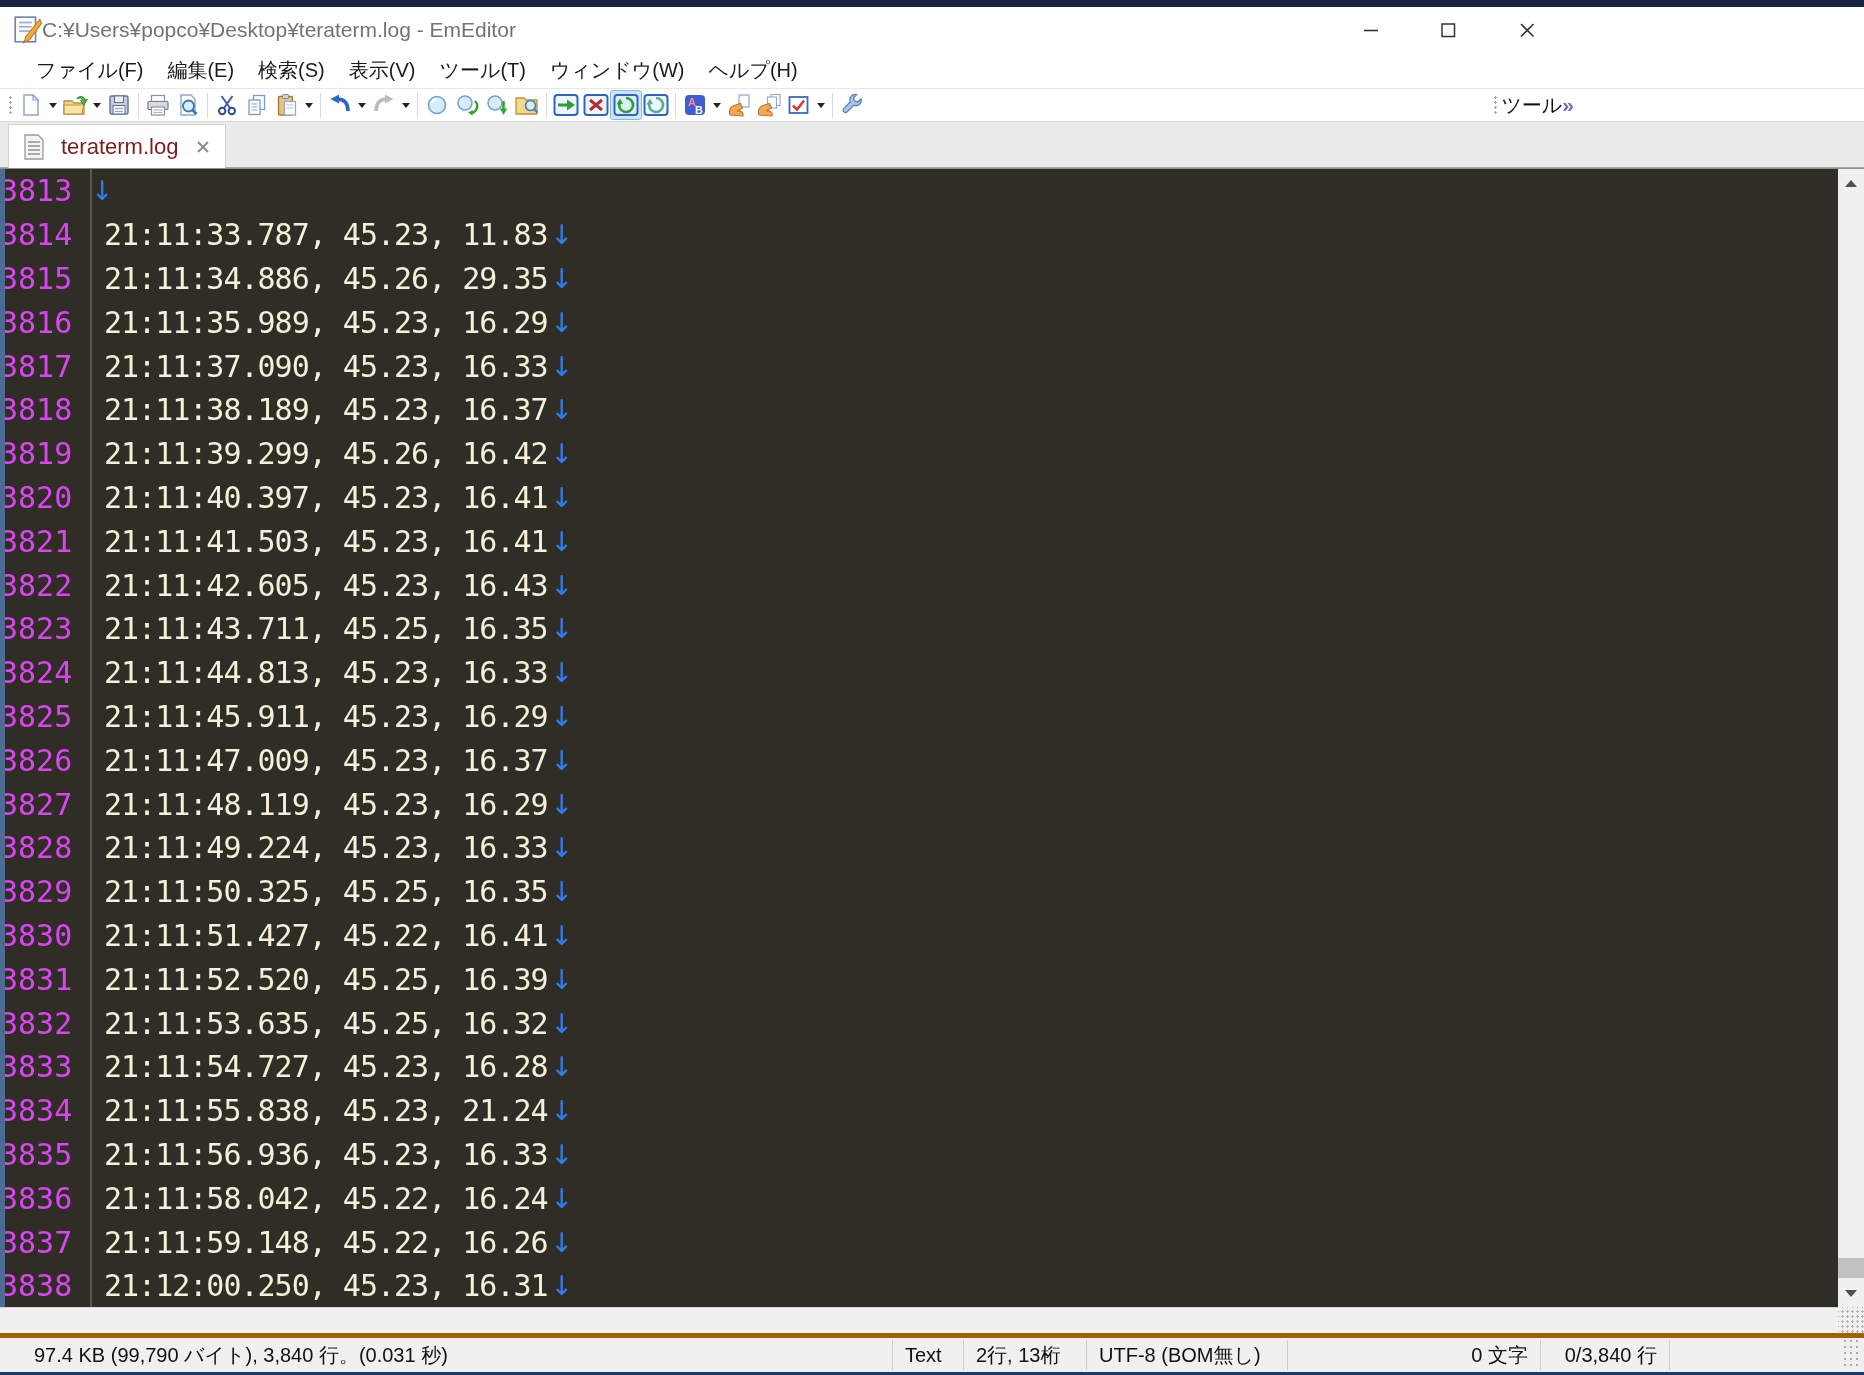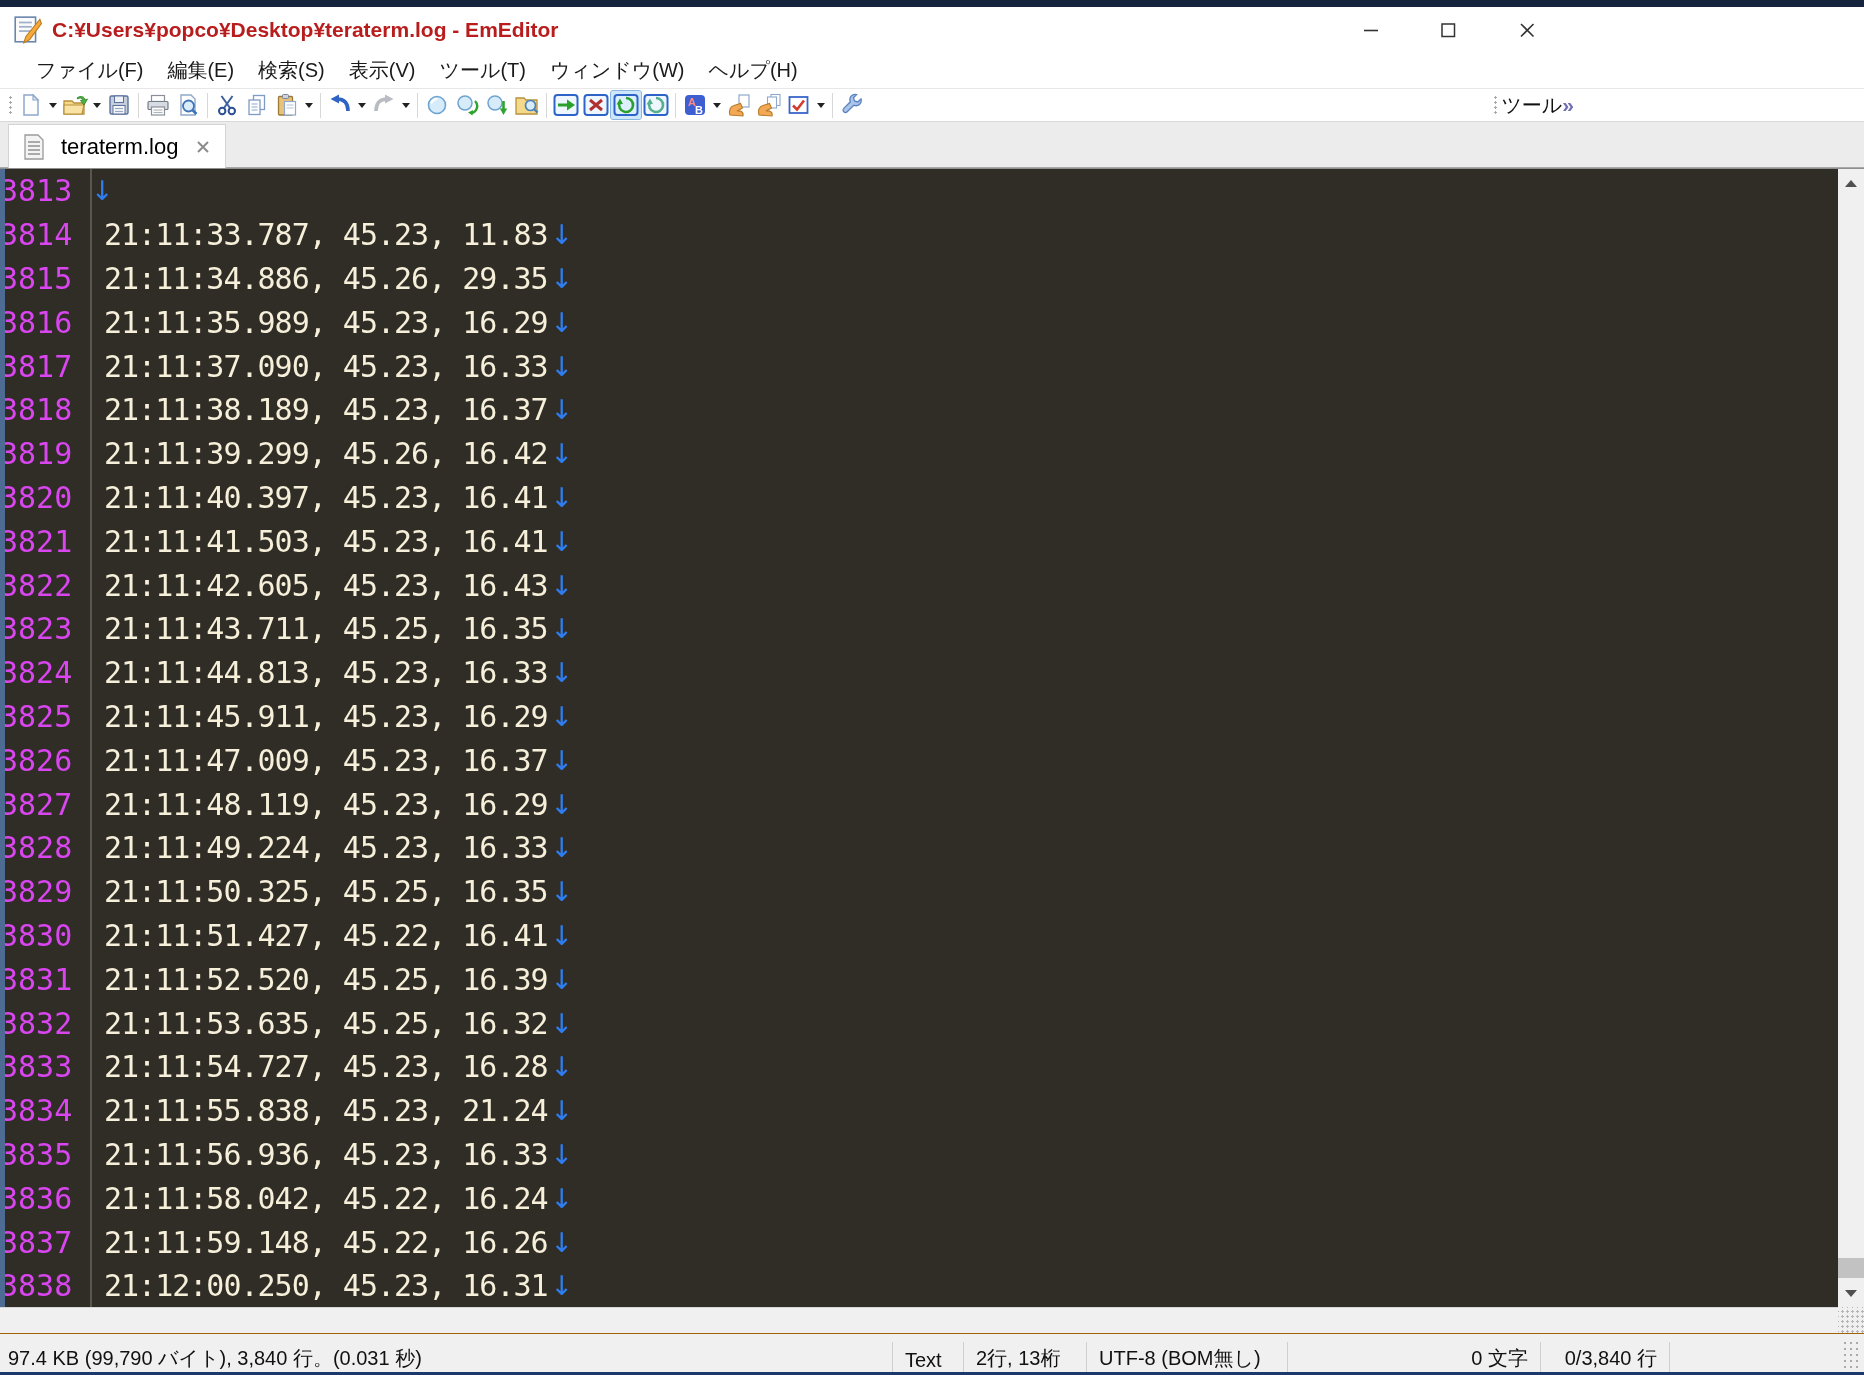--- a/index.html
+++ b/index.html
@@ -5,21 +5,21 @@
   * { box-sizing: border-box; }
   html,body { margin:0; padding:0; }
   body {
     width:1864px; height:1375px; position:relative; overflow:hidden;
     background:#ffffff; font-family:"Liberation Sans", sans-serif; color:#1a1a1a;
   }
   
   .top-edge { position:absolute; left:0; top:0; width:100%; height:7px; background:#16243d; }
   .titlebar { position:absolute; left:0; top:7px; width:100%; height:45px; background:#fff; display:flex; align-items:center; }
   .app-icon { margin-left:12px; width:30px; height:30px; flex:0 0 auto; }
-  .title-text { margin-left:10px; font-size:21px; color:#b91c1c; white-space:nowrap;font-weight:bold; }
+  .title-text { font-size:21px; color:#737373; white-space:nowrap; }
   .win-btn { position:absolute; top:7px; width:58px; height:45px; display:flex; align-items:center; justify-content:center; background:#fff; }
   .win-btn.min { left:1342px; } .win-btn.max { left:1419px; } .win-btn.close { left:1498px; }
   
   .menubar { position:absolute; left:16px; top:52px; width:100%; height:36px; background:#fff; display:flex; align-items:center; padding-left:8px; font-size:20px; }
   .menu-item { padding:5px 12px; white-space:nowrap; }
   
   .toolbar { position:absolute; left:0; top:88px; width:100%; height:34px; background:#fff;
     border-top:1px solid #e7e7e7; border-bottom:1px solid #d9d9d9; display:flex; align-items:center; padding-left:4px; }
   .grip { width:6px; height:22px; margin:0 3px;
     background-image:radial-gradient(circle, #a9a9a9 1.1px, transparent 1.3px); background-size:5px 5px; background-position:1px 1px; }
@@ -29,21 +29,21 @@
   .drop::after { content:""; width:0; height:0; border:4px solid transparent; border-top:5px solid #222; margin-top:5px; }
   .tsep { width:1px; height:25px; background:#d8d8d8; margin:0 4px; flex:0 0 auto; }
   .toolbar-right { position:absolute; right:292px; top:88px; height:34px; display:flex; align-items:center; }
   .tools-label { font-size:20px; color:#111; }
   .chevrons { font-size:21px; color:#7070b4; font-weight:bold; letter-spacing:-2px; }
   
   .tabbar { position:absolute; left:0; top:122px; width:100%; height:46px; background:#ececec; border-bottom:1px solid #a8a8a8; }
   .tab { position:absolute; left:8px; top:2px; height:44px; width:218px; background:#ffffff;
     border:1px solid #d4d4d4; border-bottom:none; display:flex; align-items:center; }
   .tab-icon { margin-left:14px; width:22px; height:26px; flex:0 0 auto; }
-  .tab-label { margin-left:16px; font-size:22px; color:#000000; }
+  .tab-label { margin-left:16px; font-size:22px; color:#7f1d1d; }
   .tab-close { margin-left:auto; margin-right:12px; width:20px; height:20px; display:flex; align-items:center; justify-content:center; }
   
   .editor { position:absolute; left:0; top:168px; width:1838px; height:1139px; background:#302d27; border-top:1px solid #8f8f8f; overflow:hidden; }
   .edge-stripe { position:absolute; left:0; top:0; width:5px; height:100%; background:#4e6b94; }
   .gutter-sep { position:absolute; left:90px; top:0; width:2px; height:100%; background:#5a564c; }
   .line { display:flex; align-items:center; height:43.8px; white-space:pre; }
   .lnum { width:88px; flex:0 0 auto; text-align:left; padding-right:8px;
     font-family:"DejaVu Sans Mono", monospace; font-size:30px; color:#d946ef; }
   .ltext { margin-left:16px; font-family:"DejaVu Sans Mono", monospace; font-size:30px; color:#f6efd9; letter-spacing:-1px; }
   .nlmark { margin-left:3px; font-size:27px; color:#2e7ef2; font-family:"DejaVu Sans", sans-serif; }
@@ -51,22 +51,22 @@
   .vscroll { position:absolute; left:1838px; top:168px; width:26px; height:1139px; background:#f0f0f0; border-top:1px solid #8f8f8f; }
   .sbtn { position:absolute; left:0; width:26px; height:28px; display:flex; align-items:center; justify-content:center; }
   .sbtn.up { top:0; } .sbtn.down { bottom:0; }
   .arr-up { width:0; height:0; border-left:6px solid transparent; border-right:6px solid transparent; border-bottom:7px solid #505050; }
   .arr-down { width:0; height:0; border-left:6px solid transparent; border-right:6px solid transparent; border-top:7px solid #505050; }
   .vthumb { position:absolute; left:0; top:1089px; width:26px; height:20px; background:#c2c2c2; }
   .hscroll { position:absolute; left:0; top:1307px; width:1838px; height:26px; background:#f0f0f0; border-top:1px solid #d6d6d6; }
   .corner { position:absolute; left:1838px; top:1307px; width:26px; height:26px; background:#f0f0f0;
     background-image:radial-gradient(circle, #b5b5b5 1.1px, transparent 1.3px); background-size:5px 5px; background-position:12px 12px; }
   
-  .statusbar { position:absolute; left:0; top:1333px; width:100%; height:39px; background:#f0f0f0; border-top:1px solid #a16207;
-    display:flex; align-items:flex-end; font-size:20px; color:#111; }
+  .statusbar { position:absolute; left:0; top:1333px; width:100%; height:39px; background:#f0f0f0; border-top:5px solid #a16207;
+    display:flex; align-items:center; font-size:20px; color:#111;padding-left:26px; }
   .sb-sep { width:1px; height:30px; background:#cfcfcf; flex:0 0 auto; }
   .sb-left { flex:1; padding-left:8px; white-space:nowrap; }
   .sb-mode { width:70px; padding-left:12px; }
   .sb-cursor { width:122px; padding-left:12px; }
   .sb-enc { width:200px; padding-left:12px; }
   .sb-gap1 { width:140px; }
   .sb-sel { width:112px; text-align:right; padding-right:12px; }
   .sb-pos { width:128px; text-align:right; padding-right:12px; }
   .sb-gap2 { width:170px; }
   .sb-grip { width:20px; height:30px; margin-right:4px;

